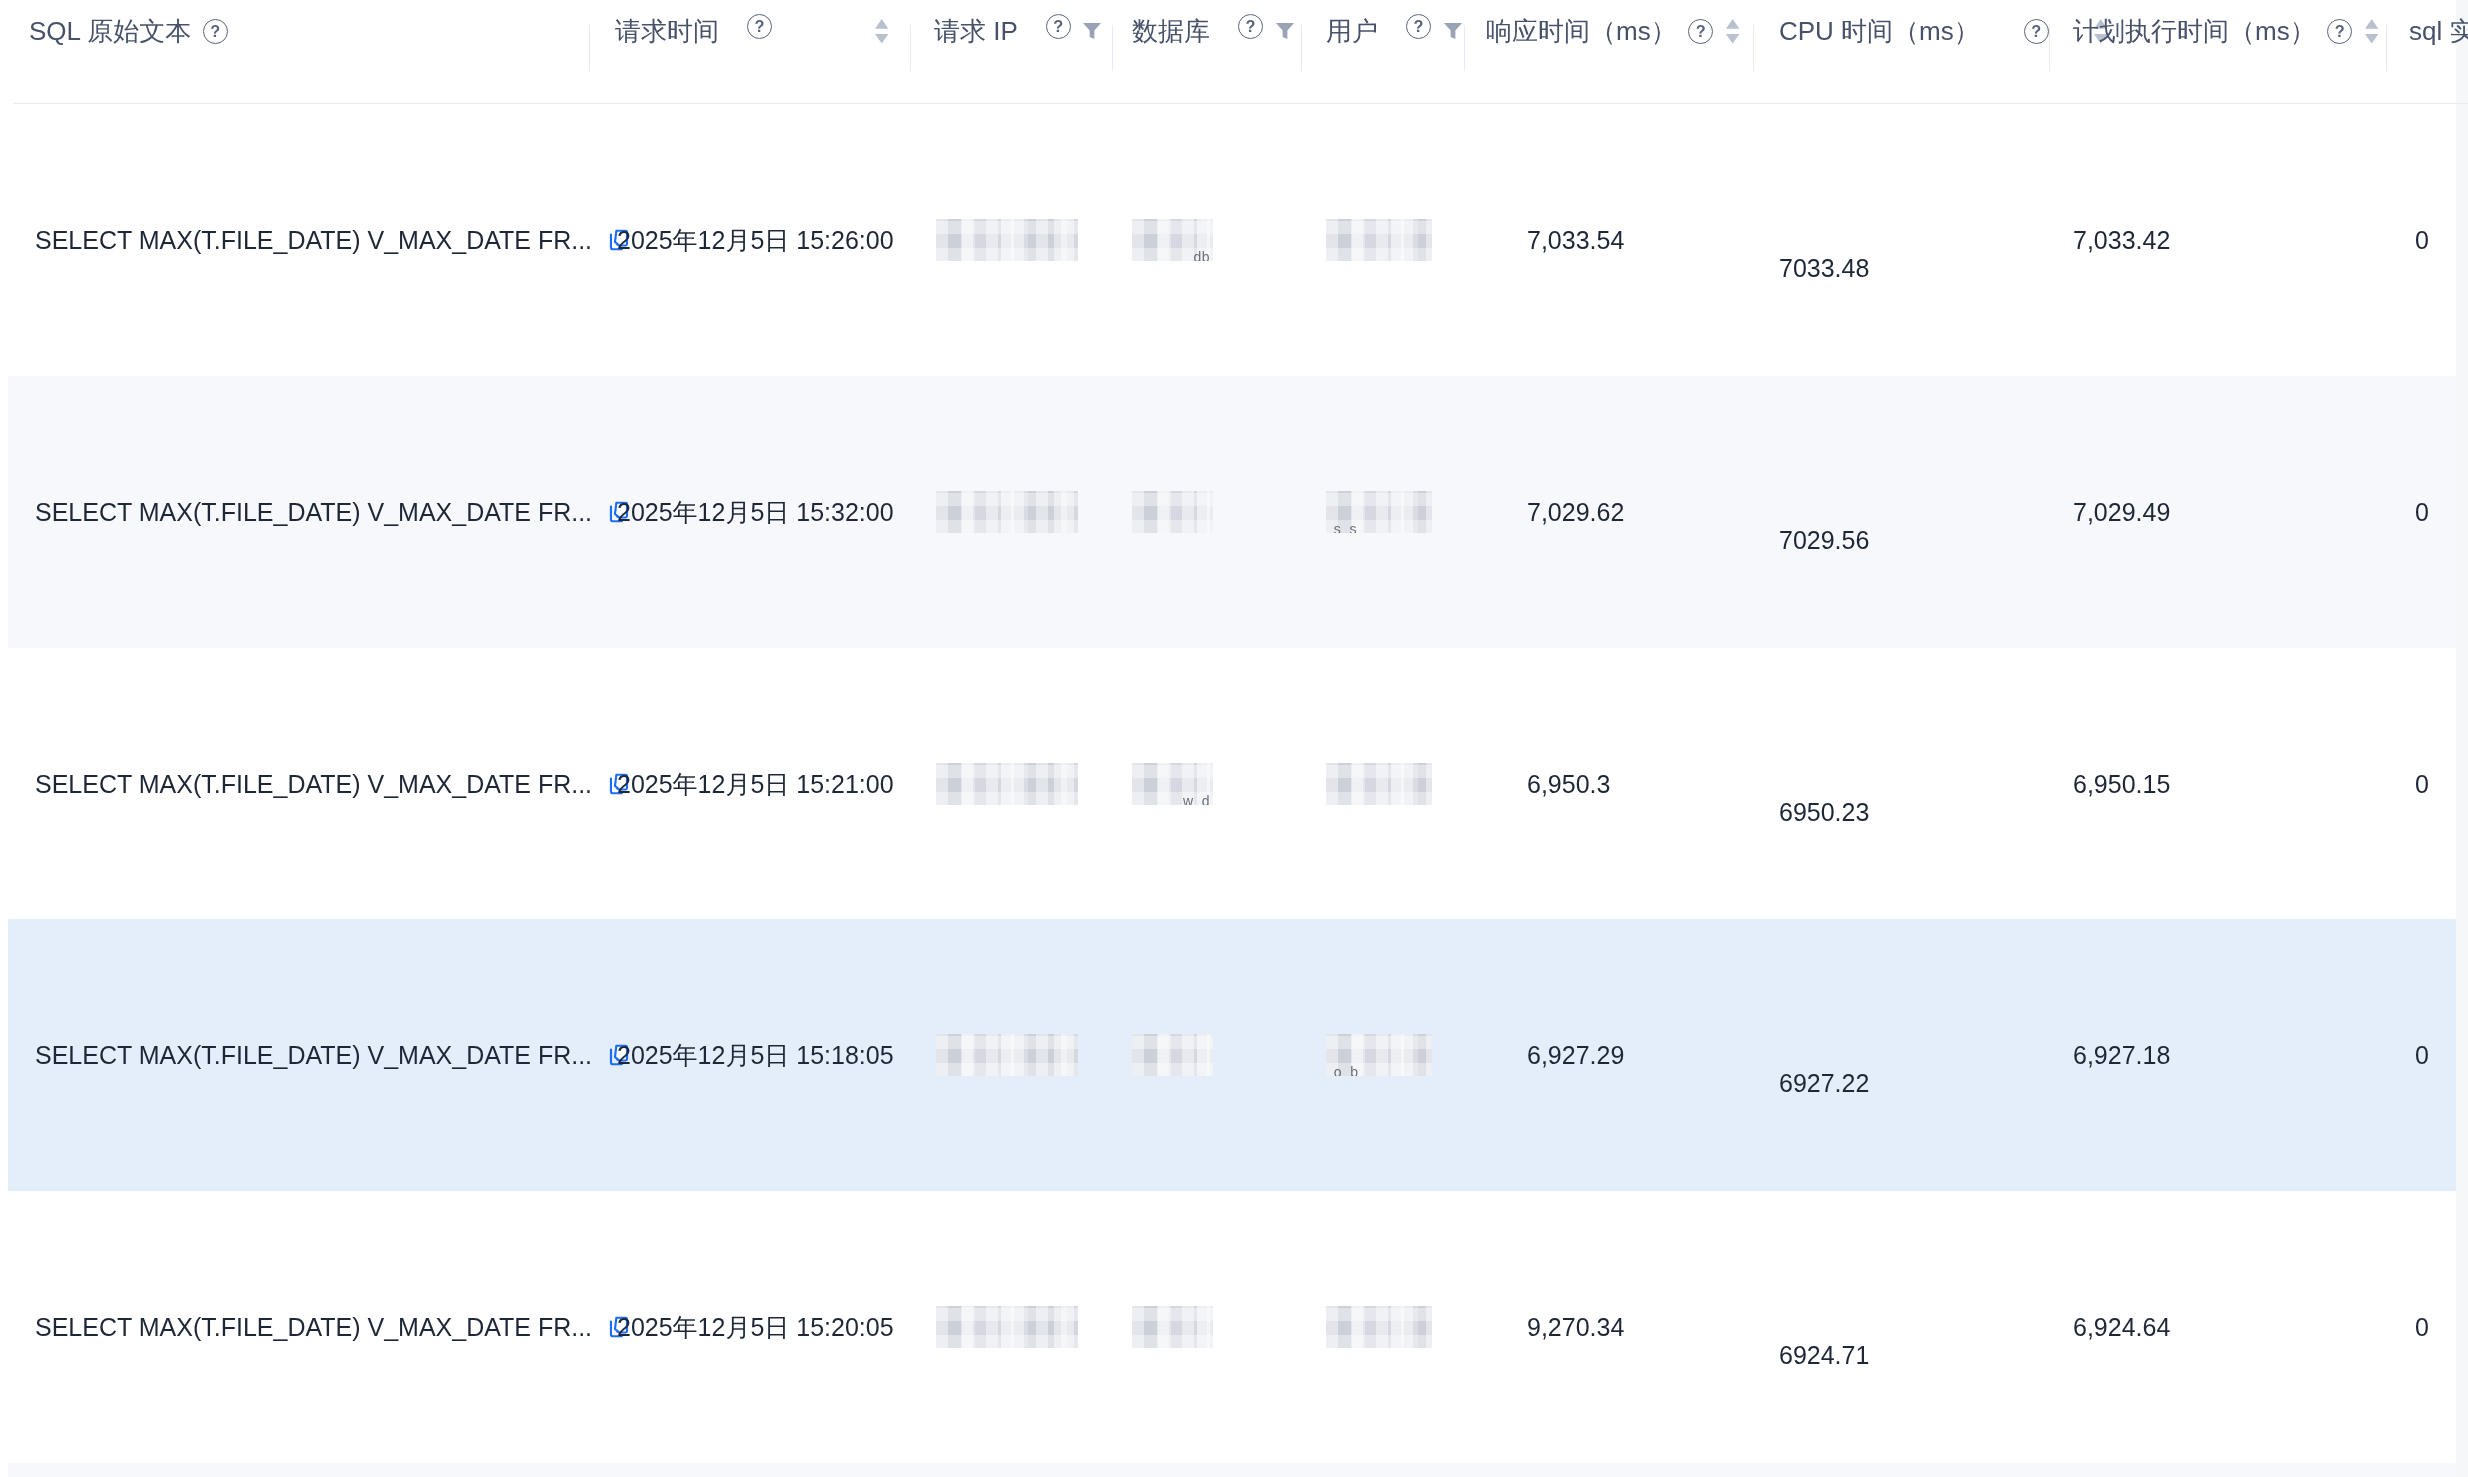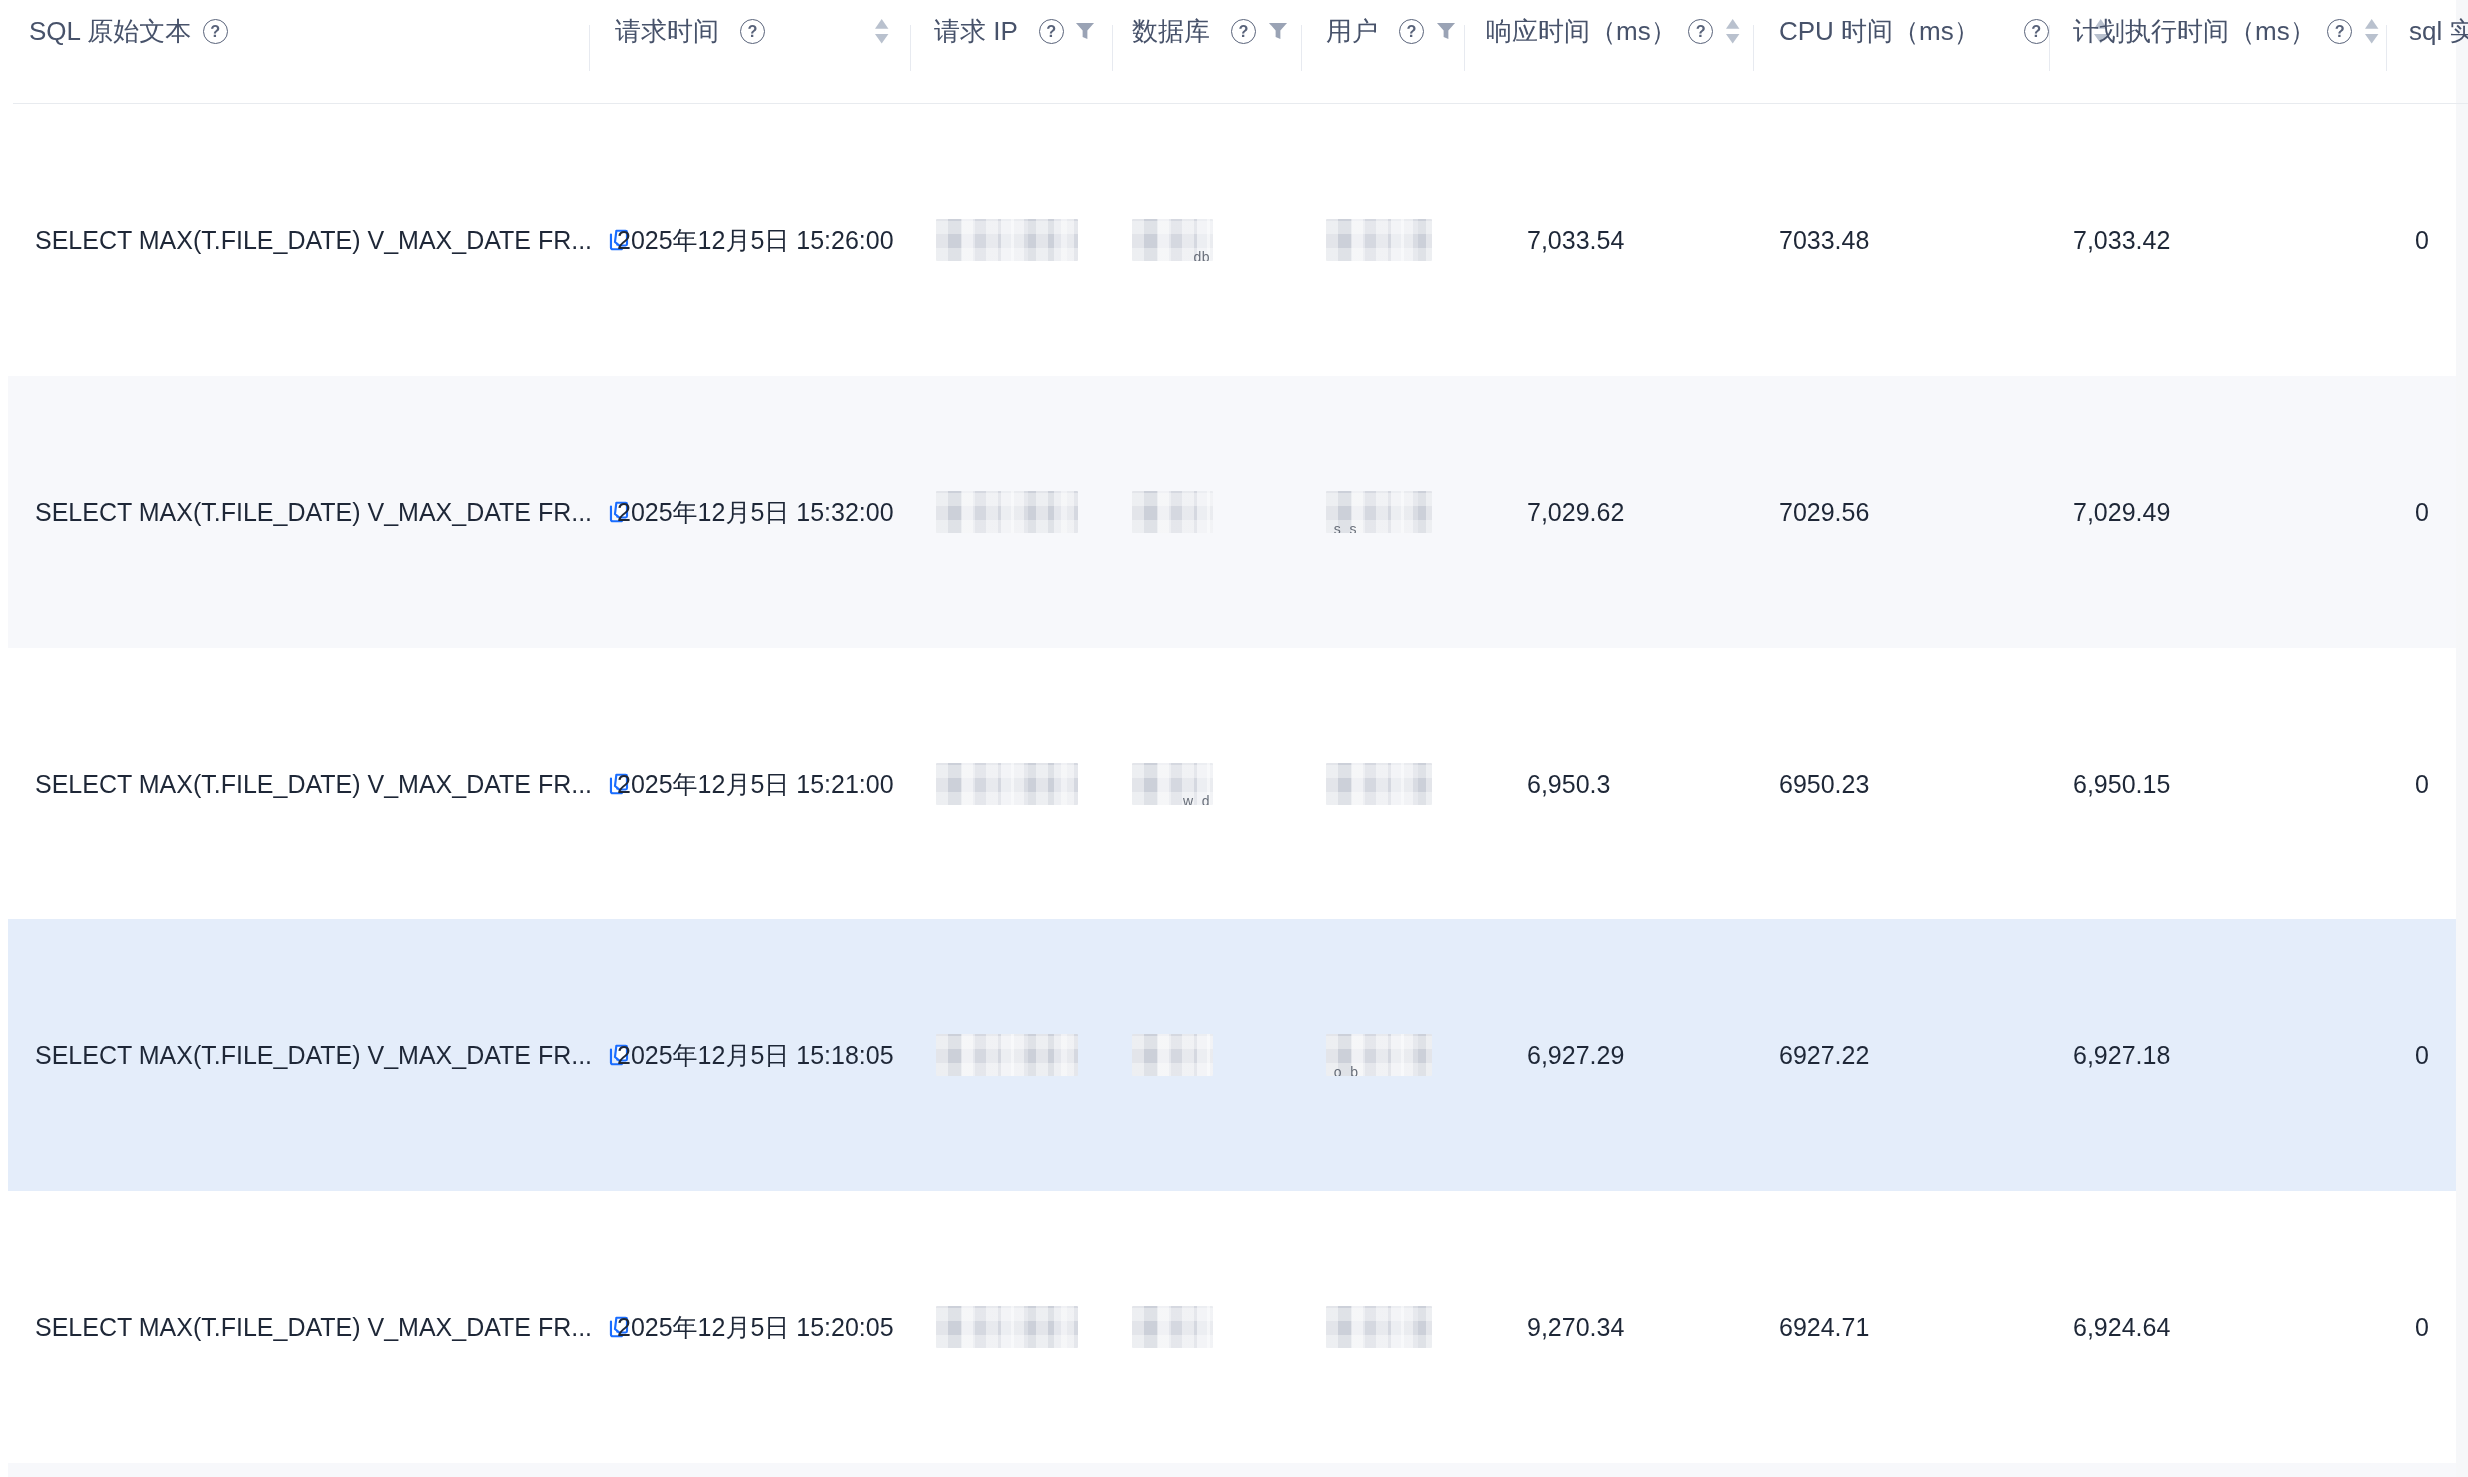--- a/index.html
+++ b/index.html
@@ -8,21 +8,21 @@
     background:#ffffff;
     font-family:"Liberation Sans","DejaVu Sans",sans-serif;
     color:#202a3c;
   }
   
   .header{position:absolute;top:0;left:0;width:2469px;height:104px;background:transparent;z-index:6;}
   .hcell{
     position:absolute;top:0;height:63px;display:flex;align-items:center;gap:11.5px;
     color:#47526a;font-size:26px;white-space:nowrap;
   }
-  .hcell .hgroup{display:flex;align-items:center;gap:21px;}
+  .hcell .hgroup{display:flex;align-items:flex-start;gap:28px;}
   .hcell.spread{justify-content:space-between;}
   .hlabel{white-space:nowrap;}
   .help{
     width:25px;height:25px;border:1.9px solid #59637a;border-radius:50%;
     display:inline-flex;align-items:center;justify-content:center;
     font-size:16.3px;color:#59637a;flex:0 0 auto;box-sizing:border-box;font-weight:bold;
   }
   .sorter{display:inline-flex;flex-direction:column;gap:2.9px;align-items:center;flex:0 0 auto;}
   .filter{display:inline-flex;align-items:center;flex:0 0 auto;}
   .sep{position:absolute;top:25px;height:46px;width:1px;background:#e7eaf0;}
@@ -32,21 +32,21 @@
   .row .bg{position:absolute;left:7.7px;right:0;top:0;bottom:0;background:transparent;}
   .row.striped .bg{background:#f7f8fb;}
   .row.highlighted .bg{background:#e4edfa;}
   .cell{
     position:absolute;top:50%;transform:translateY(-50%);
     font-size:25px;color:#1e2737;white-space:nowrap;z-index:3;
   }
   .c-sql{left:35px;display:flex;align-items:center;gap:13.4px;}
   .x-time{left:617px;}
   .x-resp{left:1485px;margin-left:42px;}
-  .x-cpu{left:1779px;}
+  .x-cpu{left:1779px;margin-top:28px;}
   .x-plan{left:2073px;}
   .x-exec{left:2415px;}
   
   .mosaic{
     position:absolute;top:50%;transform:translateY(-50%);height:42px;z-index:3;overflow:hidden;border-radius:1px;
     background:
       repeating-linear-gradient(90deg, rgba(255,255,255,.45) 0 12.5px, rgba(255,255,255,0) 12.5px 25px),
       repeating-linear-gradient(0deg, rgba(255,255,255,.38) 0 13.4px, rgba(255,255,255,0) 13.4px 27px),
       repeating-linear-gradient(90deg, #ccd0d9 0 26px, #e4e6ec 26px 39px, #d5d8e0 39px 65px, #eceef2 65px 78px, #d9dce3 78px 92px);
   }

